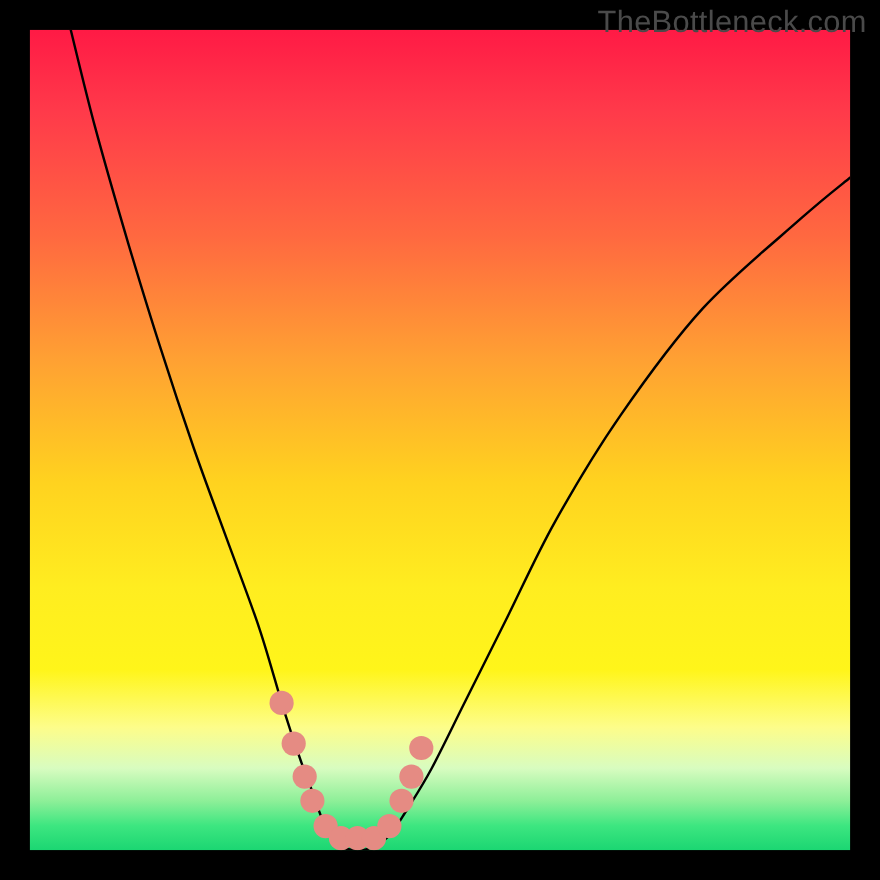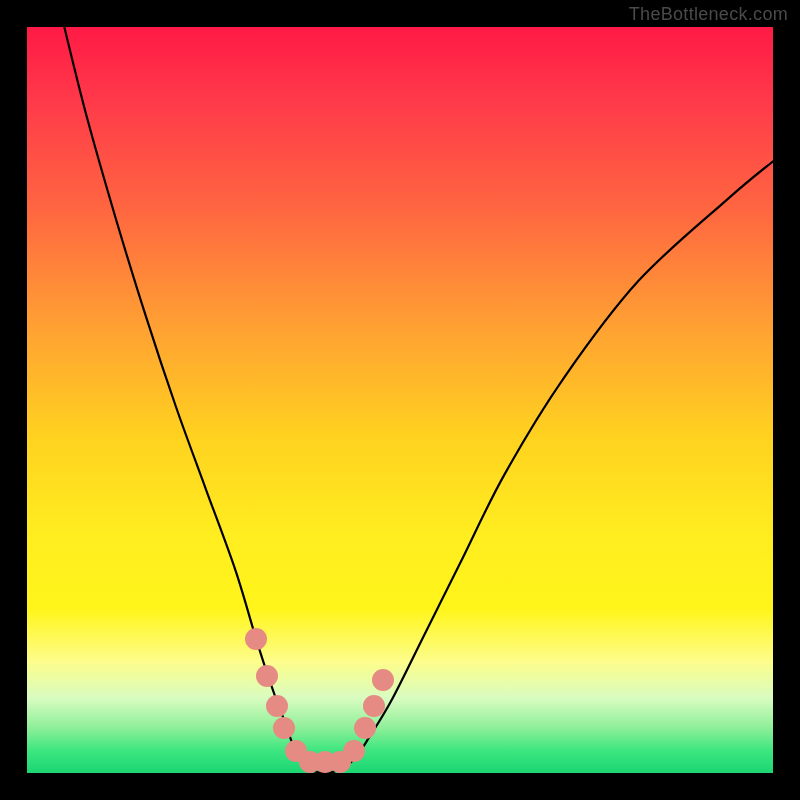--- a/index.html
+++ b/index.html
@@ -58,21 +58,21 @@
     height: 22px;
     border-radius: 50%;
     background: #e58b83;
     transform: translate(-50%, -50%);
   }
   .watermark {
     position: absolute;
     top: 4px;
     right: 12px;
     color: #4a4a4a;
-    font-size: 18px;
+    font-size: 28px;
     font-weight: 500;
     letter-spacing: 0.3px;
   }
 </style>
 </head>
 <body>
 
 <div class="frame">
   <div class="plot-area">
     <div class="gradient"></div>

